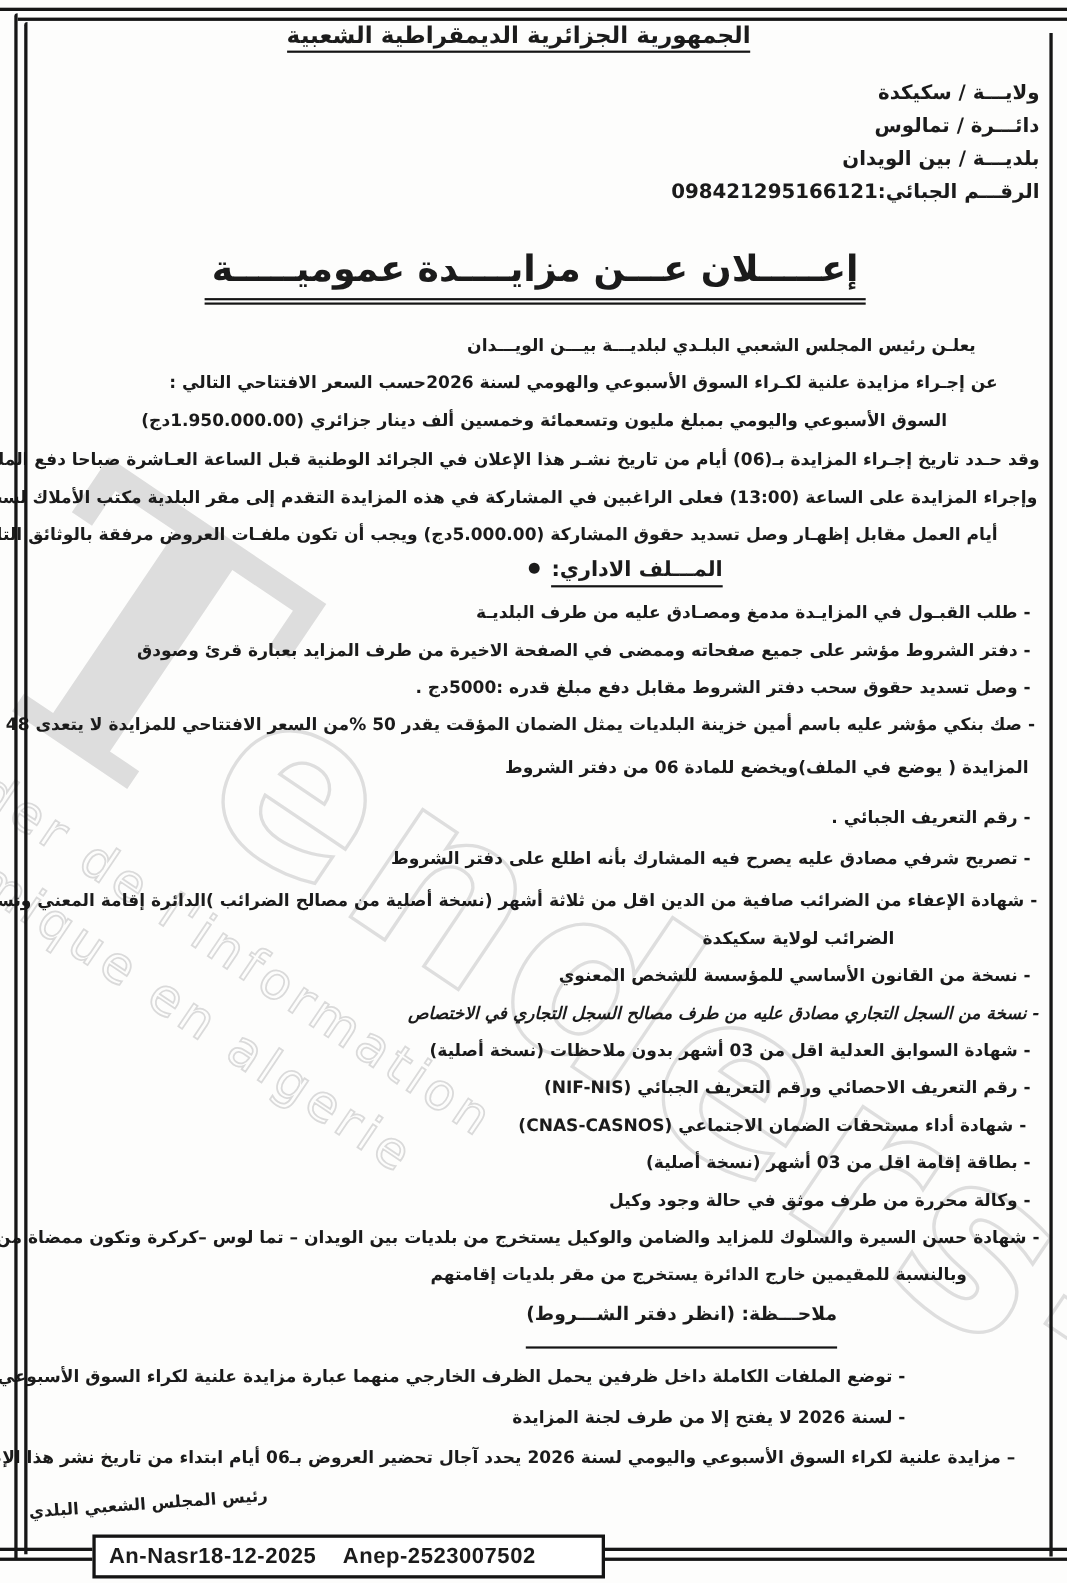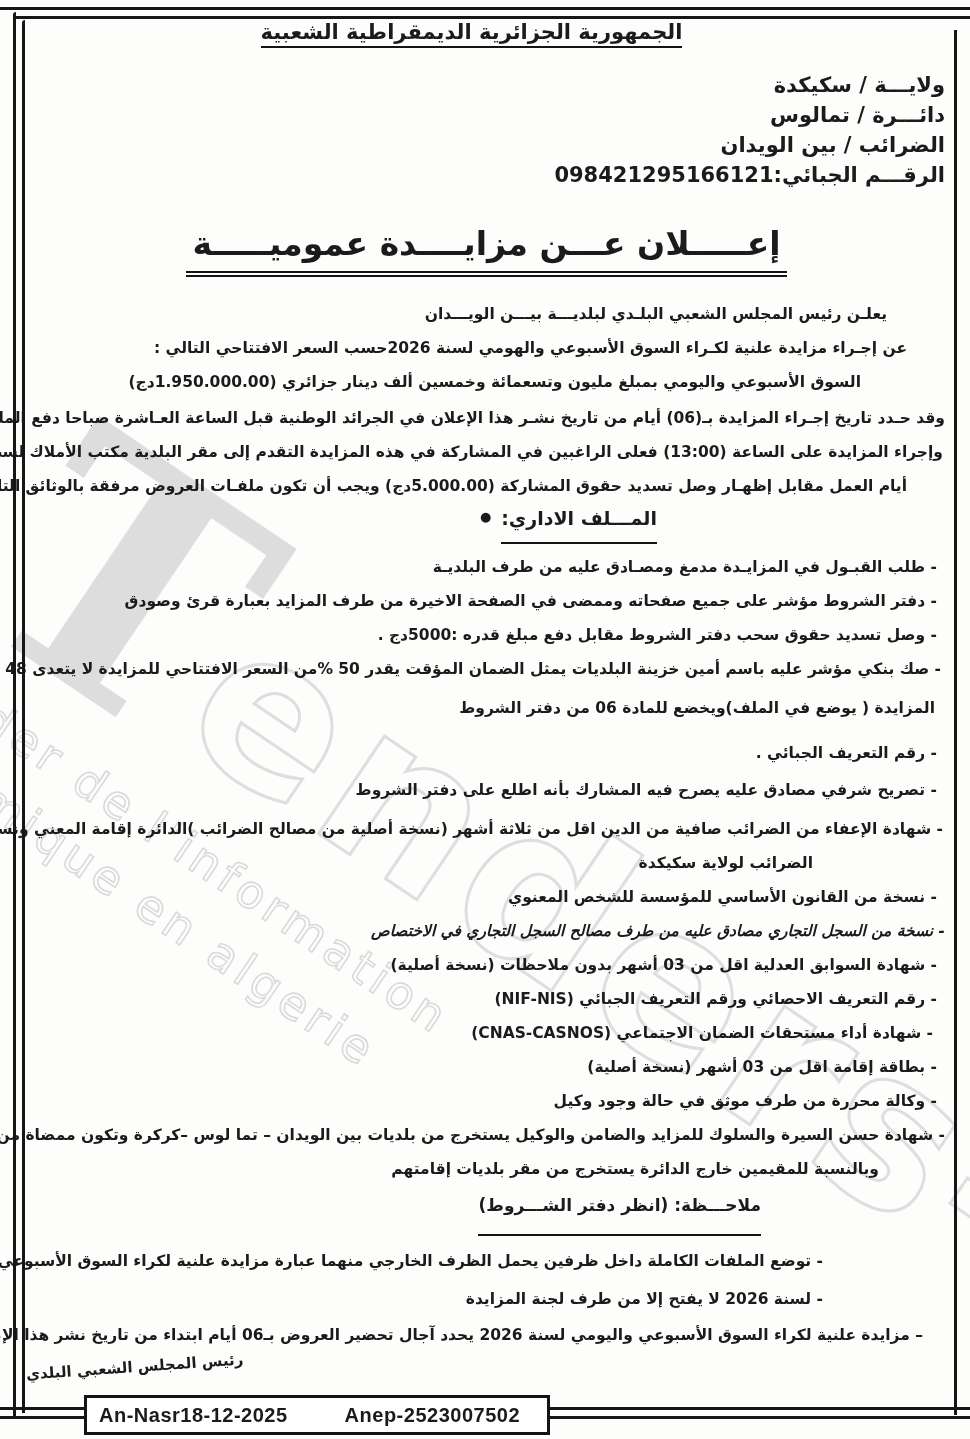--- a/index.html
+++ b/index.html
@@ -30,41 +30,41 @@
   .wm-slogan{font-size:46px;letter-spacing:5px;color:transparent;
              -webkit-text-stroke:1.6px #dadada;margin-top:26px;margin-left:-20px;}
   .wm-slogan2{margin-top:14px;margin-left:-45px;}
 
   
   .content{position:absolute;left:28px;right:25px;top:20px;z-index:1;direction:rtl;
            text-align:right;font-weight:bold;}
   .republic{width:100%;text-align:center;}
   .republic span{display:inline-block;font-size:21px;border-bottom:2.5px solid #141414;
                  padding-bottom:2px;margin-right:30px;}
-  .authority{margin-top:22px;font-size:21px;line-height:30px;margin-left:0;
+  .authority{margin-top:22px;font-size:18px;line-height:30px;margin-left:0;
              text-align:right;}
   .authority div{white-space:nowrap;}
   .main-title{width:100%;text-align:center;margin-top:34px;}
   .main-title span{display:inline-block;font-size:33px;letter-spacing:1px;
                    border-bottom:6px double #141414;padding:0 6px 8px 6px;}
   .line{font-size:15.5px;line-height:23px;white-space:nowrap;margin-bottom:11px;}
   .sec-head{margin-bottom:12px;}
   .sec-head .ht{display:inline-block;font-size:19px;border-bottom:2.5px solid #141414;
-                padding-bottom:13px;}
+                padding-bottom:3px;}
   .sec-head .blt{font-size:13px;vertical-align:4px;margin-right:10px;}
   .note-head{display:inline-block;font-size:17px;border-bottom:2.5px solid #141414;
              padding-bottom:19px;margin-bottom:14px;}
 
   .signature{position:absolute;left:26px;top:1358px;z-index:2;font-size:15px;font-weight:bold;
              direction:rtl;transform:rotate(-4deg);white-space:nowrap;}
 
   .footer-box{position:absolute;left:84px;top:1395px;width:448px;height:34px;z-index:3;
               background:#fff;border:3px solid #141414;display:flex;align-items:center;
               font-family:"Liberation Sans",sans-serif;font-weight:bold;font-size:20px;
-              letter-spacing:.5px;padding-left:12px;gap:57px;white-space:nowrap;}
+              letter-spacing:.5px;padding-left:12px;gap:24px;white-space:nowrap;}
 </style>
 </head>
 <body>
 
 <div class="page">
 
   <div class="wm">
     <div class="wm-row">
       <span class="wm-logo">T</span>
       <span class="wm-brand">enders-dz</span>
@@ -83,21 +83,21 @@
 
   <div class="content">
 
     <div class="republic">
       <span>الجمهورية الجزائرية الديمقراطية الشعبية</span>
     </div>
 
     <div class="authority">
       <div>ولايـــة / سكيكدة</div>
       <div>دائـــرة / تمالوس</div>
-      <div>الضرائب / بين الويدان</div>
+      <div>بلديـــة / بين الويدان</div>
       <div>الرقـــم الجبائي:098421295166121</div>
     </div>
 
     <div class="main-title">
       <span>إعـــــلان عـــن مزايــــدة عموميـــــة</span>
     </div>
 
     <div style="margin-top:26px;">
       <div class="line" style="margin-right:58px;">يعلـن رئيس المجلس الشعبي البلـدي لبلديـــة بيـــن الويـــدان</div>
       <div class="line" style="margin-right:38px;">عن إجـراء مزايدة علنية  لكـراء السوق الأسبوعي والهومي  لسنة 2026حسب السعر الافتتاحي التالي :</div>

